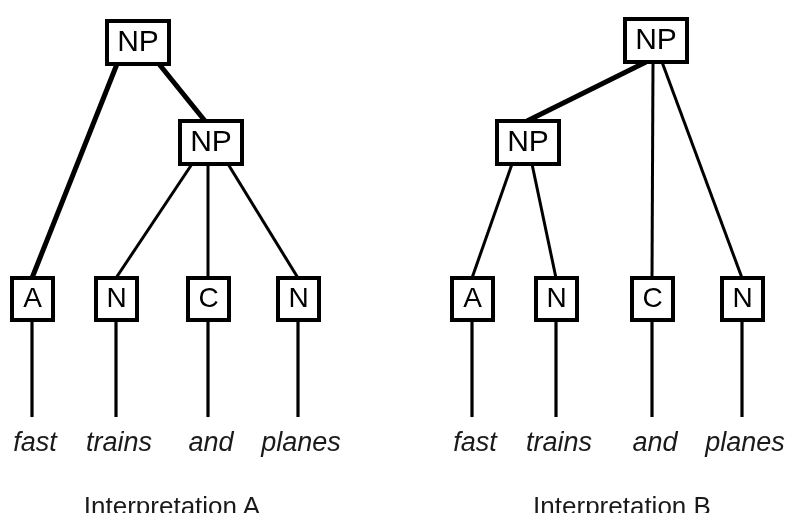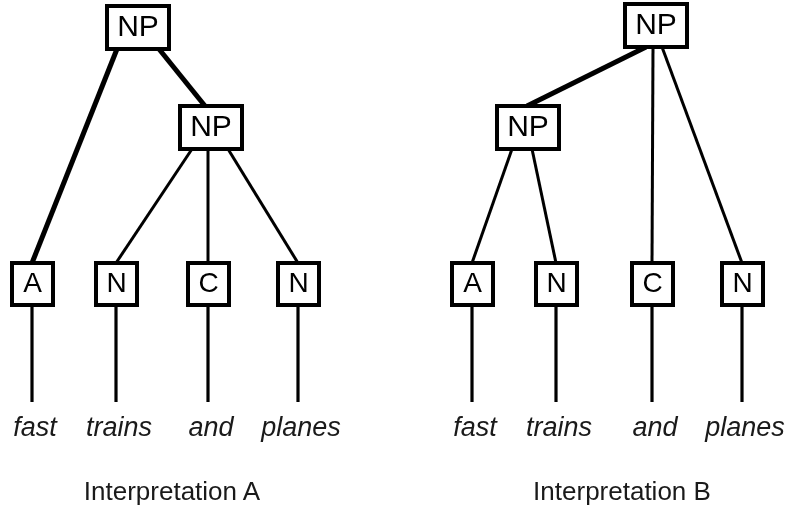--- a/index.html
+++ b/index.html
@@ -12,21 +12,21 @@
     width: 800px;
     height: 513px;
     font-family: "Liberation Sans", sans-serif;
     color: #000000;
     overflow: hidden;
     position: relative;
   }
   #diagram-root {
     position: absolute;
     left: 0;
-    top: 1px;
+    top: 16px;
     width: 800px;
     height: 379px;
     text-align: right;
   }
   svg {
     display: block;
   }
   .node-box {
     fill: #ffffff;
     stroke: #000000;

